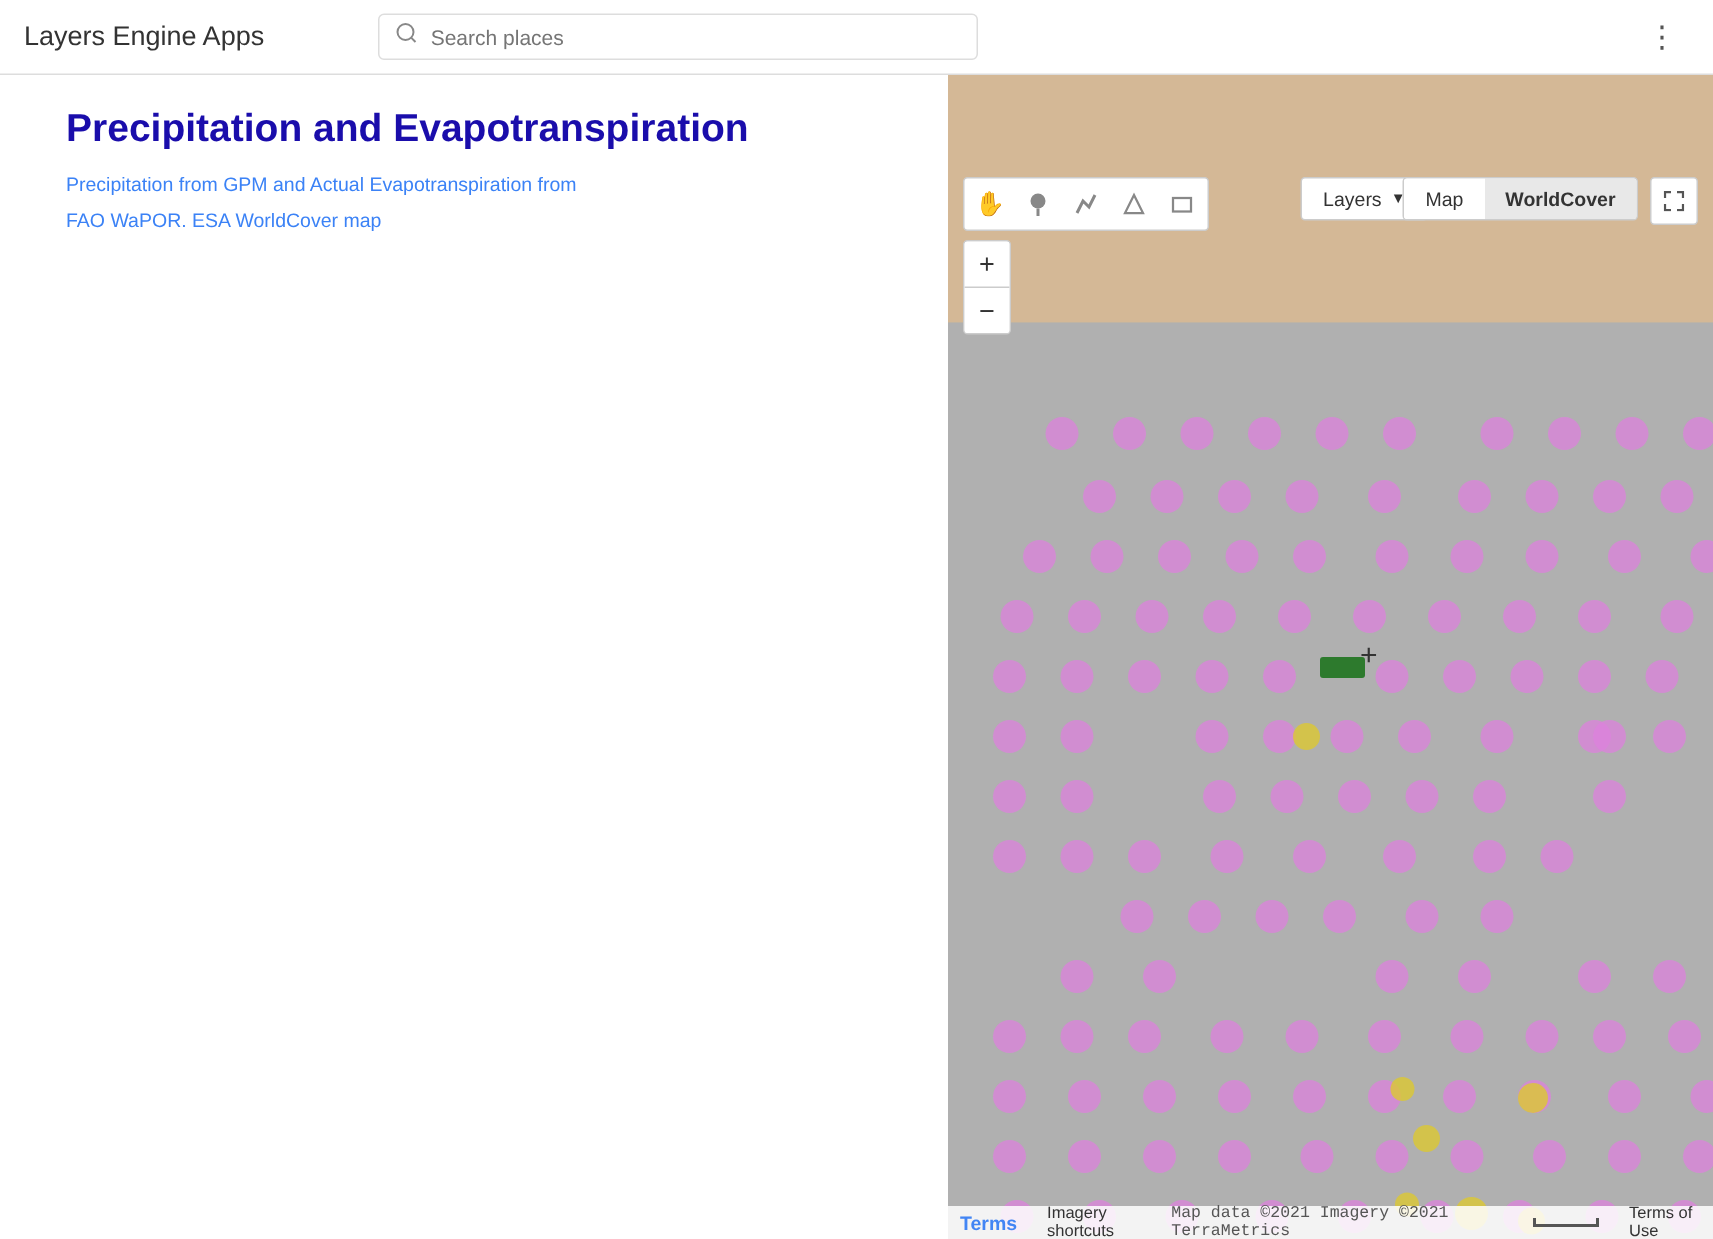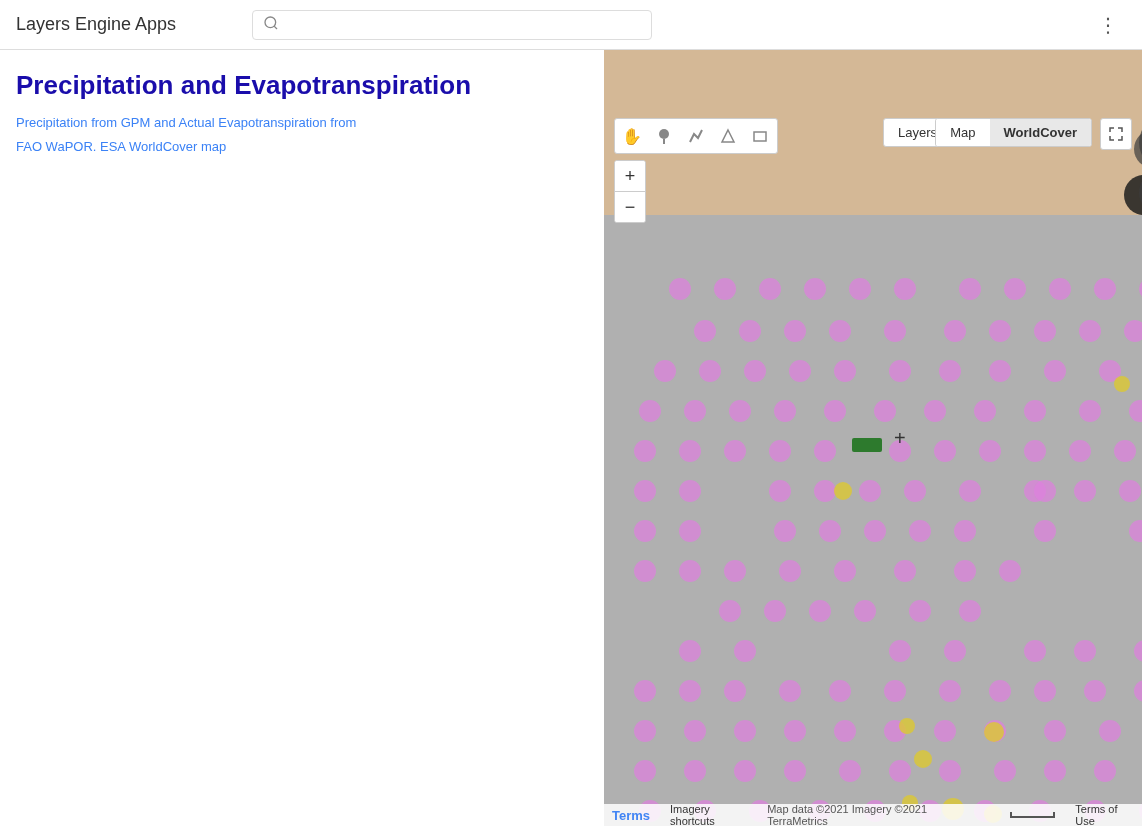--- a/index.html
+++ b/index.html
@@ -61,20 +61,21 @@
       overflow: hidden;
     }
 
     
     #sidebar {
       width: 604px;
       flex-shrink: 0;
       padding: 20px 16px;
       background: #fff;
       overflow-y: auto;
+      margin-left: 28px;
     }
     #app-title {
       font-size: 26px;
       font-weight: bold;
       color: #1a0dab;
       margin-bottom: 12px;
       line-height: 1.2;
     }
     #app-description {
       font-size: 13px;
@@ -194,21 +195,21 @@
     }
     .map-type-btn.active {
       background: #e8e8e8;
       font-weight: bold;
     }
 
     
     #layers-btn {
       position: absolute;
       top: 68px;
-      right: 174px;
+      right: 190px;
       z-index: 5;
       background: #fff;
       border: 1px solid #ccc;
       border-radius: 3px;
       padding: 6px 14px;
       font-size: 13px;
       cursor: pointer;
       color: #333;
       display: flex;
       align-items: center;
@@ -307,20 +308,21 @@
 <div id="header">
   <span id="header-title">Layers Engine Apps</span>
 
   <div id="search-area">
     <span id="search-icon-wrap">
       <svg width="16" height="16" viewBox="0 0 24 24" fill="none" stroke="#888" stroke-width="2">
         <circle cx="11" cy="11" r="8"></circle>
           <line x1="21" y1="21" x2="16.65" y2="16.65"></line>
       </svg>
     </span>
+    <input id="search-input" type="text" placeholder="Search places" style="">
   </div>
 
   <div id="header-more">
     <span>⋮</span>
   </div>
 </div>
 
 <div id="main">
 
   <div id="sidebar">
@@ -584,21 +586,21 @@
         <polyline points="1,9 1,13 5,13"></polyline>
           <polyline points="9,13 13,13 13,9"></polyline>
       </svg>
     </div>
 
     <div id="crosshair">+</div>
 
     <div id="map-bottom-bar">
       <span id="google-logo">Terms</span>
       <a class="bottom-link">Imagery shortcuts</a>
-      <span style="margin-left:6px;">Map data ©2021 Imagery ©2021 TerraMetrics</span>
+      <span style="margin-left:6px;font-family:Liberation Mono, monospace;">Map data ©2021 Imagery ©2021 TerraMetrics</span>
       <div id="scale-bar">
         <span style="margin-right:4px;margin-top:44px;">2 km</span>
         <div id="scale-line"></div>
       </div>
       <a class="bottom-link" style="margin-left:8px;">Terms of Use</a>
     </div>
   </div>
 </div>
 
 </body></html>

